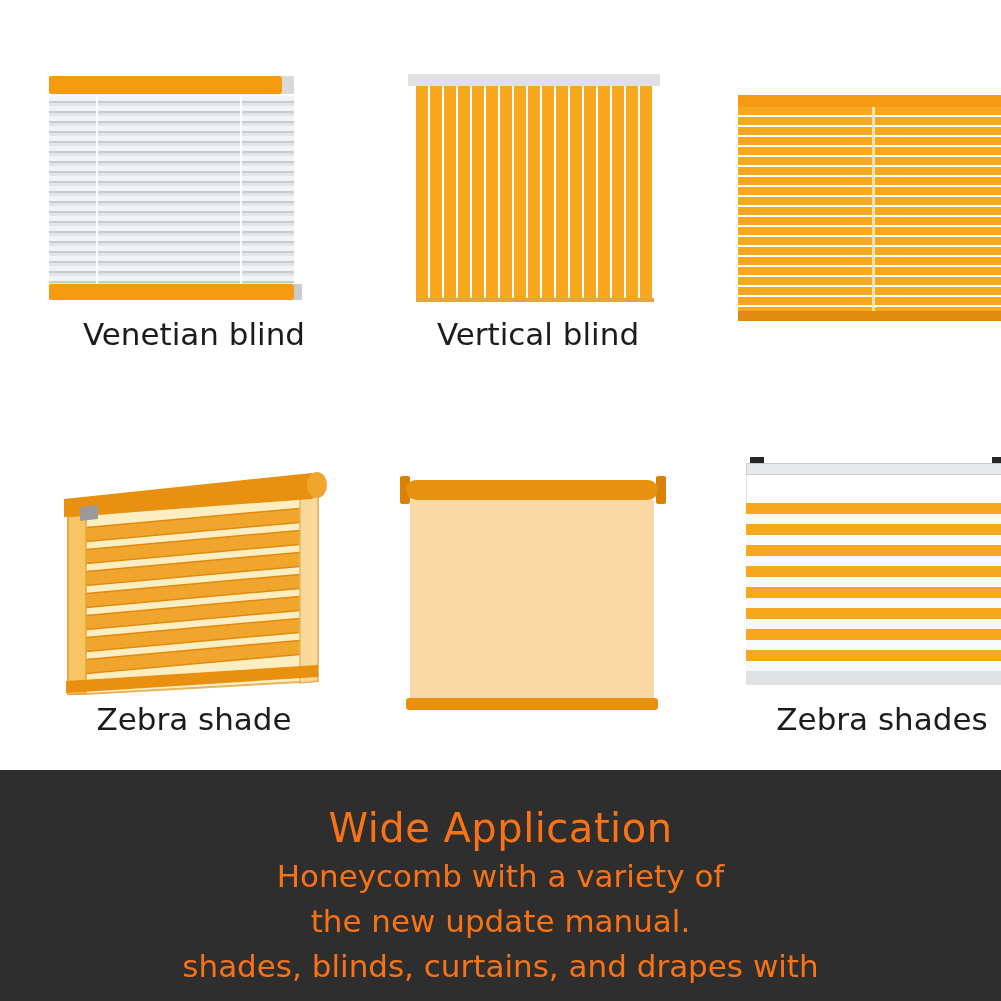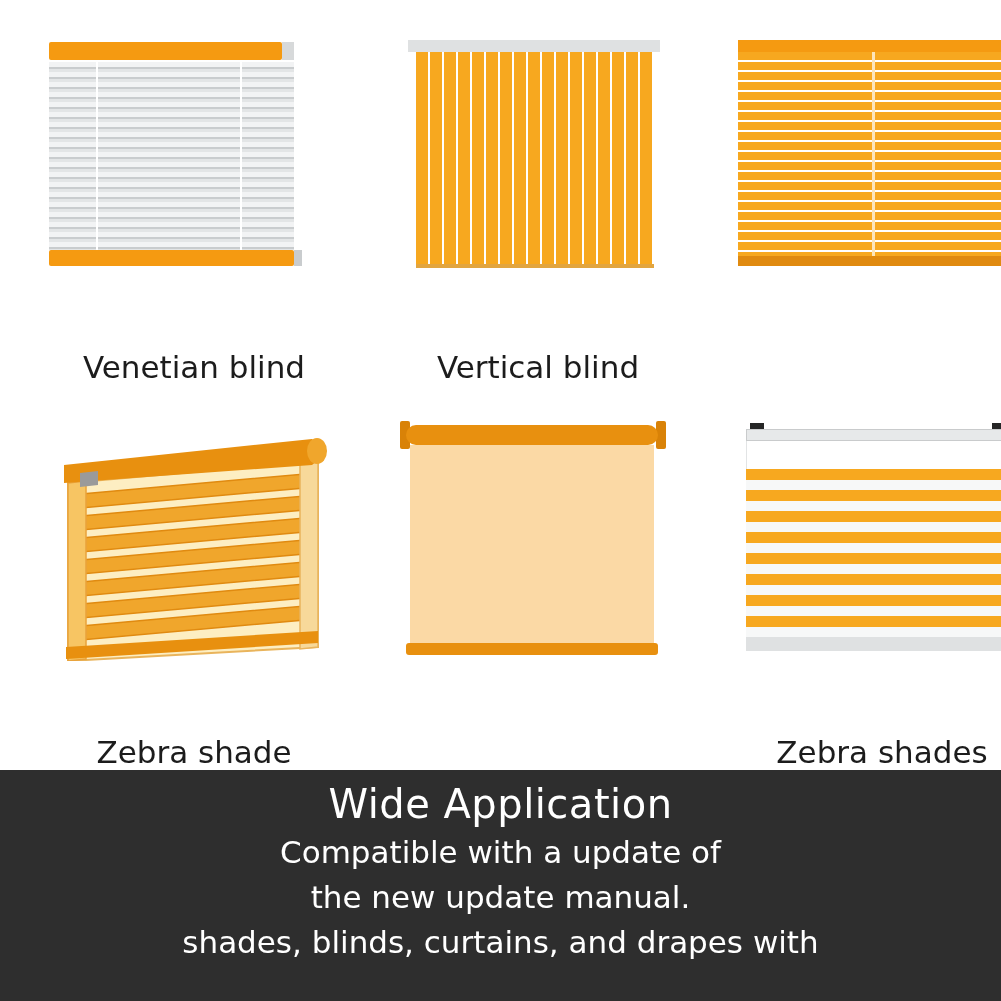--- a/index.html
+++ b/index.html
@@ -29,21 +29,21 @@
     height: 770px;
     display: grid;
     grid-template-columns: 1fr 1fr 1fr;
     grid-template-rows: 1fr 1fr;
   }
   .cell {
     position: relative;
     display: flex;
     flex-direction: column;
     align-items: center;
-    justify-content: space-between;
+    justify-content: center;
     padding-left: 44px;
   }
   .art {
     position: relative;
     width: 300px;
     height: 258px;
     margin-top: 18px;
   }
   .caption {
     font-size: 31px;
@@ -246,26 +246,26 @@
     width: 264px; height: 14px;
     background: #dfe1e2;
   }
 
   
   .banner {
     position: absolute;
     left: 0; top: 770px;
     width: 1001px; height: 231px;
     background: #2e2e2e;
-    color: #ffffff;
+    color: #f97316;
     display: flex;
     flex-direction: column;
     align-items: center;
     justify-content: flex-start;
-    padding-top: 8px;
+    padding-top: 32px;
     box-sizing: border-box;
   }
   .banner-title {
     font-size: 40px;
     line-height: 52px;
     font-weight: 400;
     letter-spacing: 0.5px;
   }
   .banner-sub {
     font-size: 31px;
@@ -362,18 +362,18 @@
         <div class="zeb-body"></div>
         <div class="zeb-bottom"></div>
       </div>
       <div class="caption">Zebra shades</div>
     </div>
 
   </div>
 
   <div class="banner">
     <div class="banner-title">Wide Application</div>
-    <div class="banner-sub">Compatible with a update of</div>
+    <div class="banner-sub">Honeycomb with a variety of</div>
     <div class="banner-sub">the new update manual.</div>
     <div class="banner-sub">shades, blinds, curtains, and drapes with</div>
   </div>
 
 </div>
 
 </body></html>

